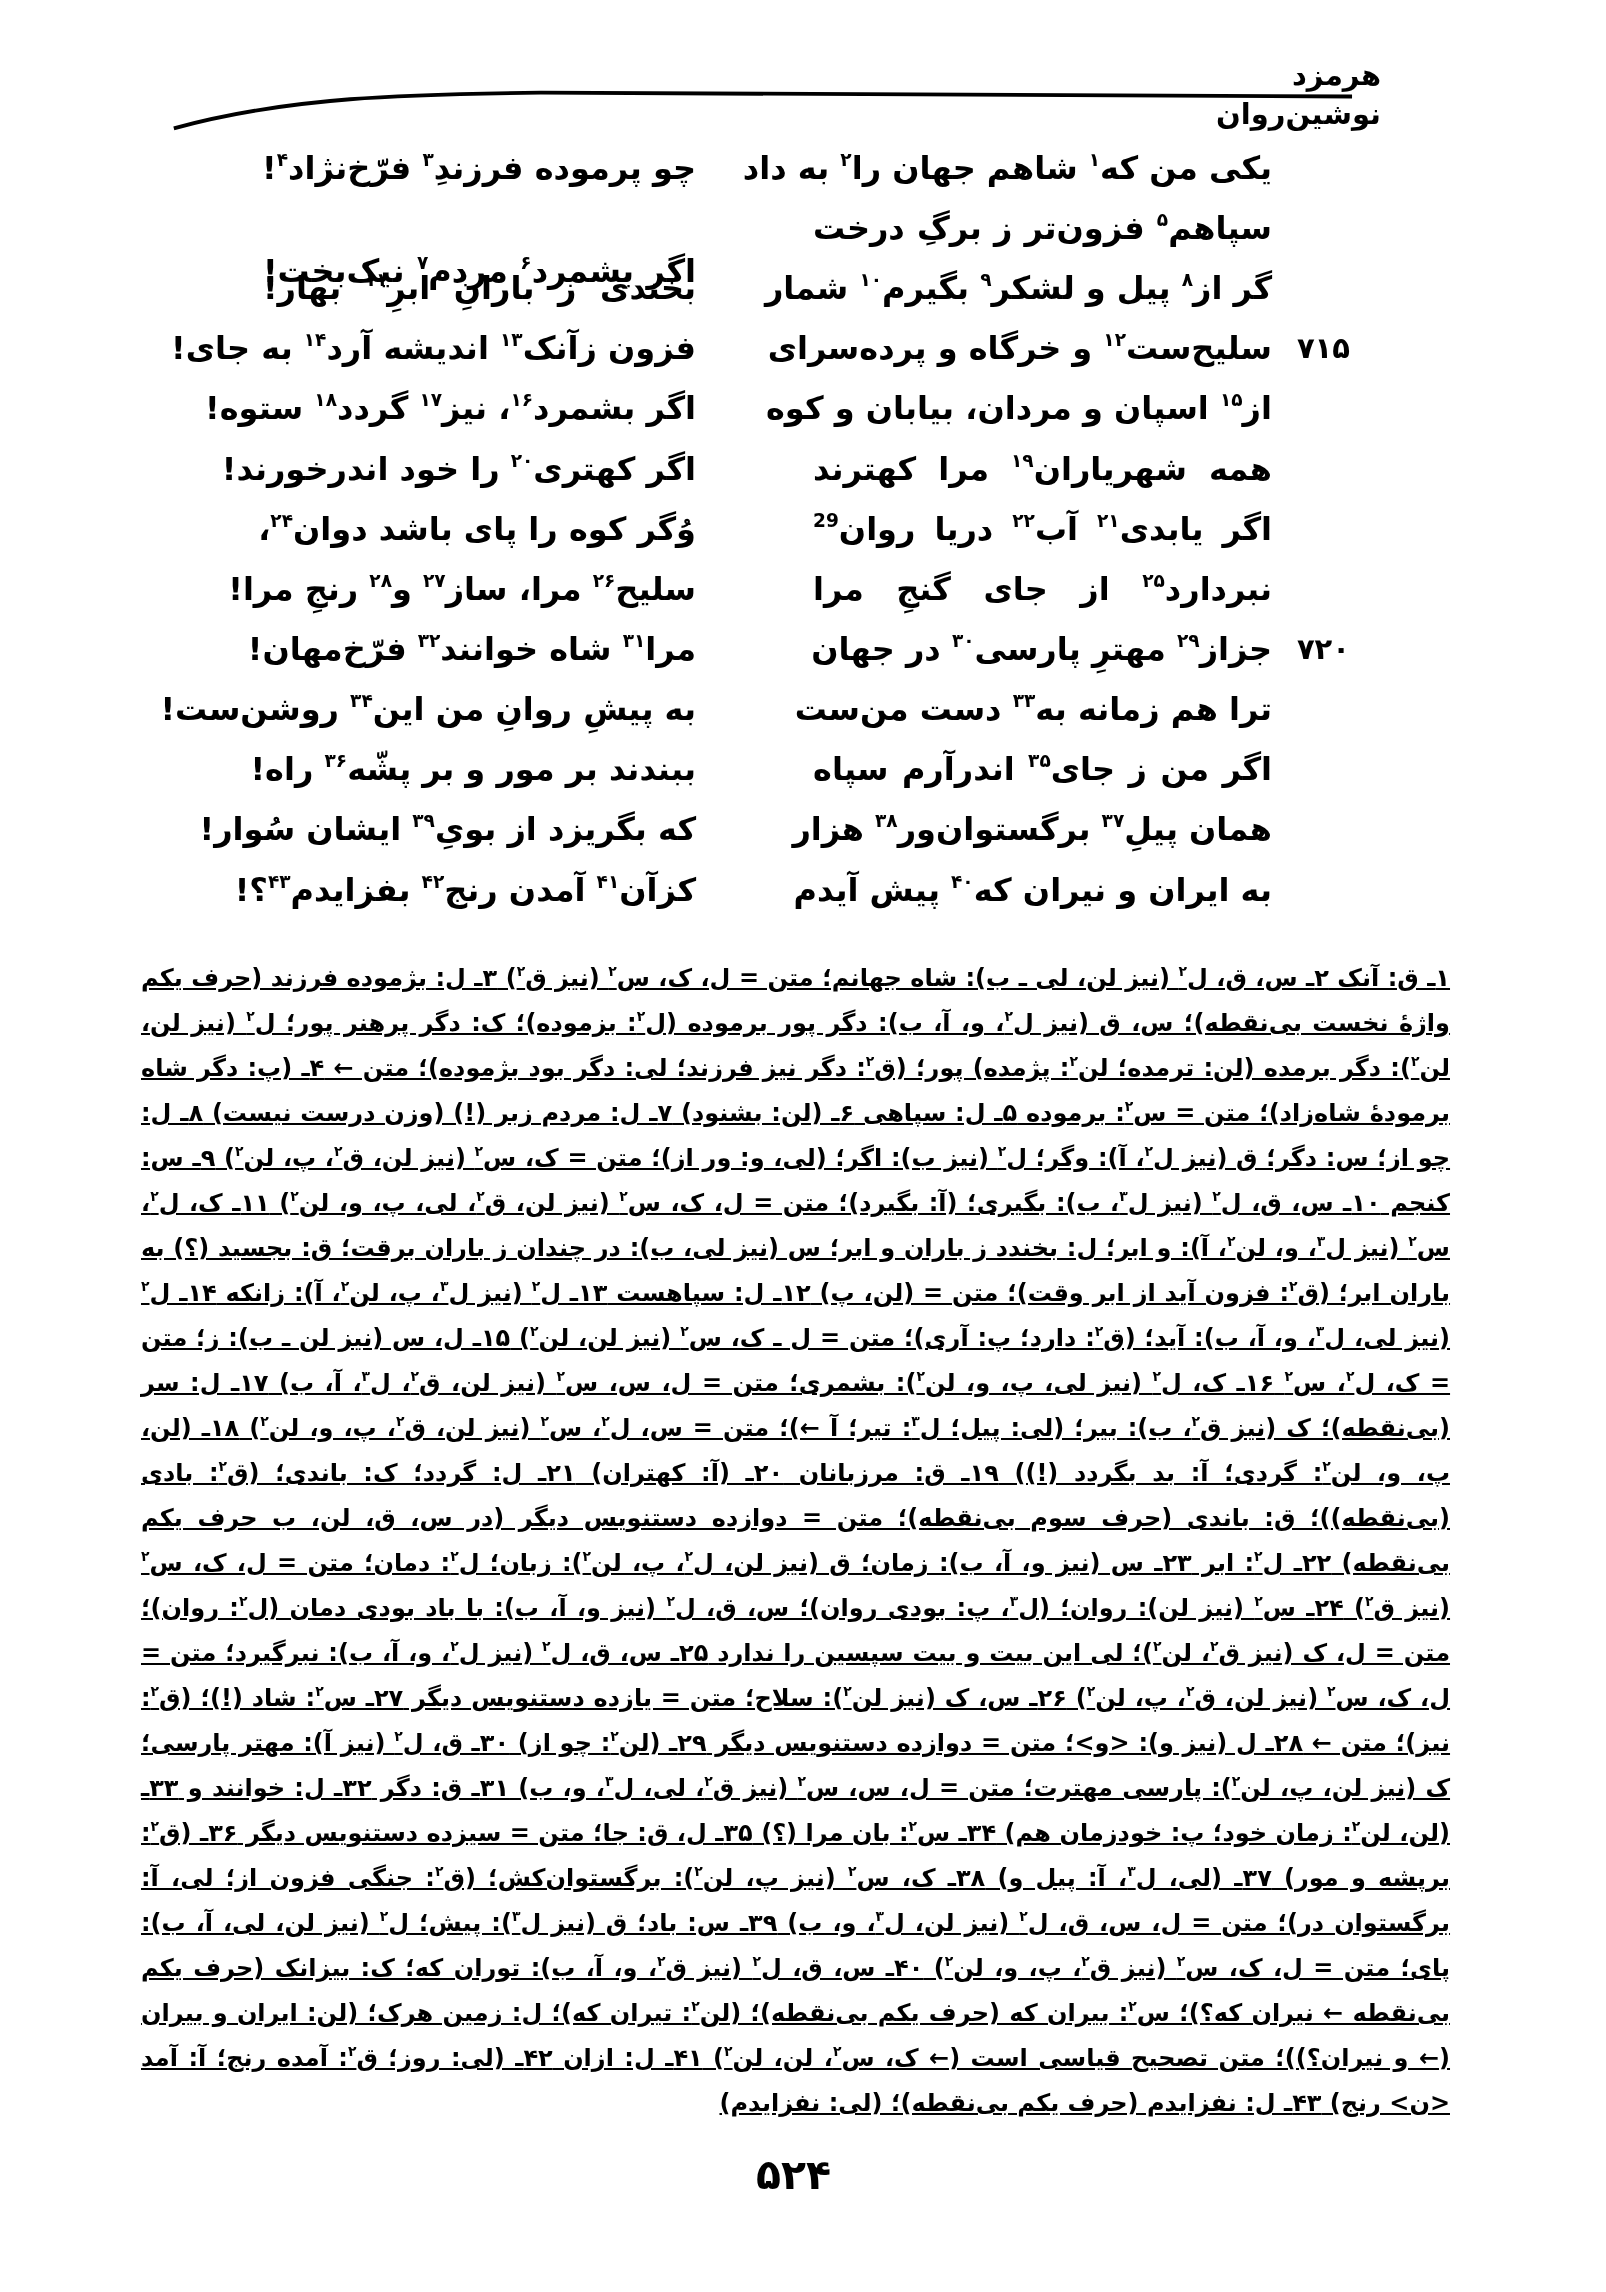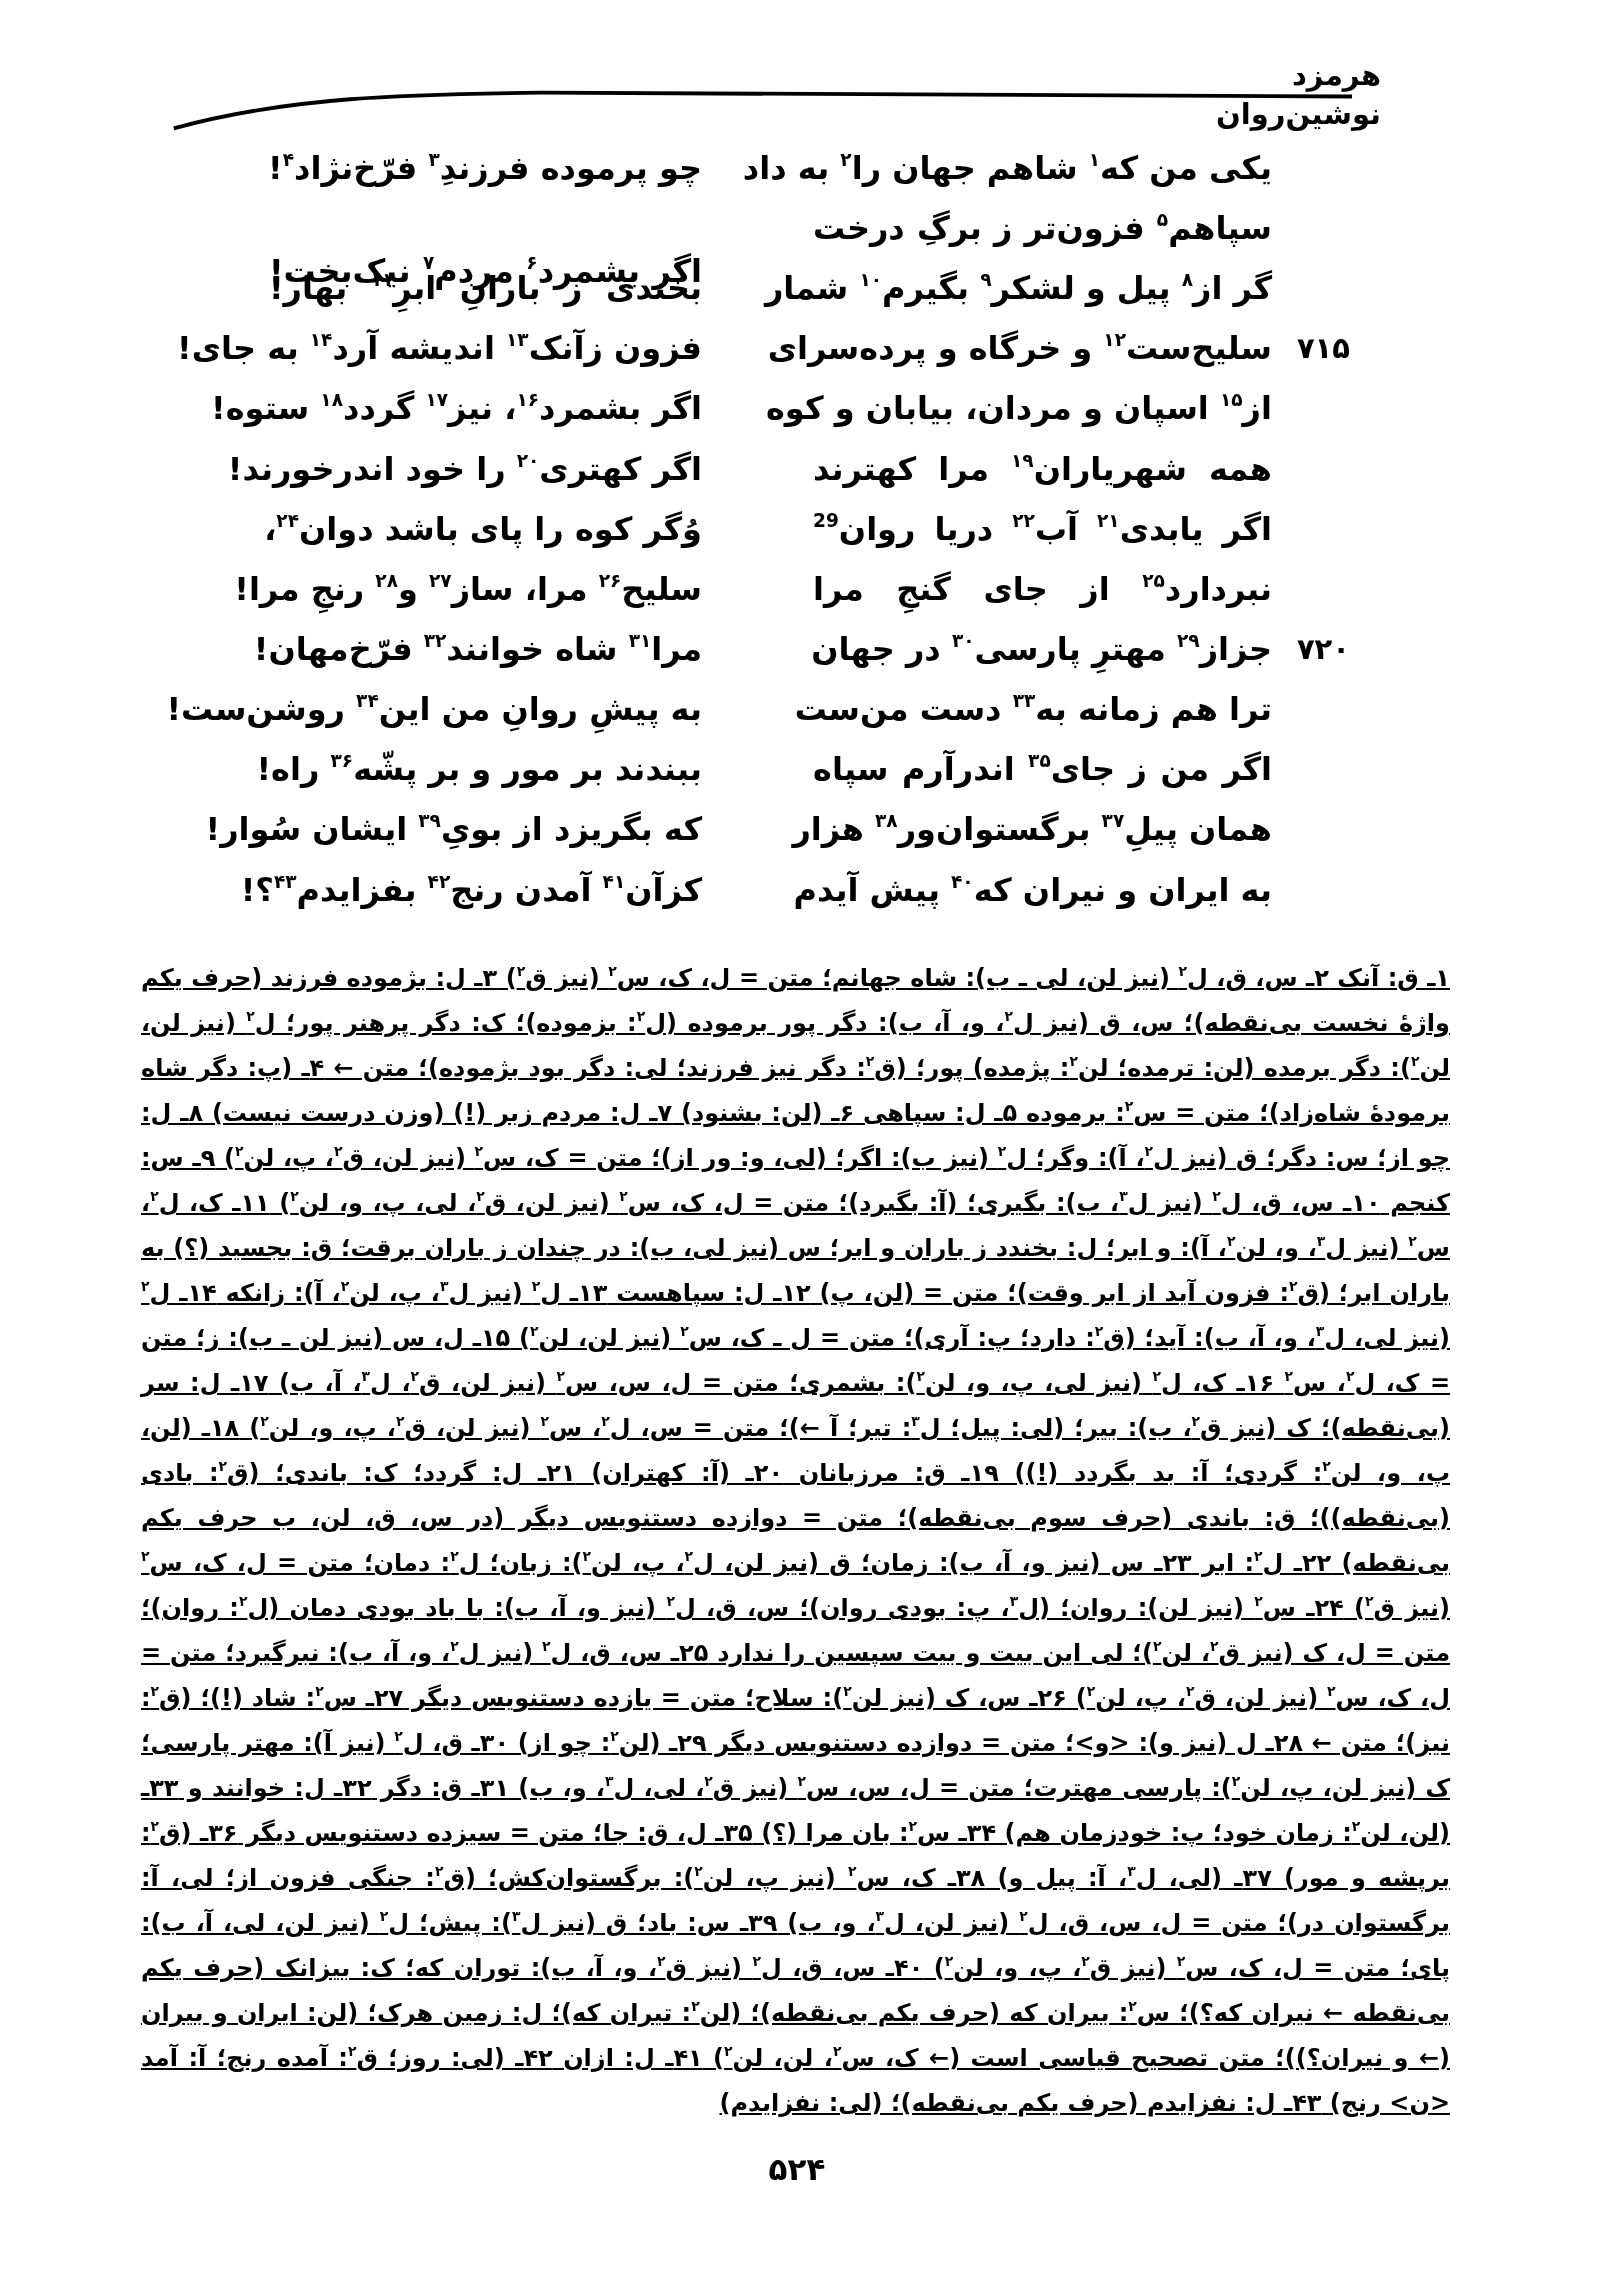--- a/index.html
+++ b/index.html
@@ -6,29 +6,29 @@
   body { width: 1607px; height: 2292px; position: relative; overflow: hidden;
          font-family: "DejaVu Sans", sans-serif; color: #000; }
   .page { position: absolute; left: 0; top: 0; width: 1607px; height: 2292px; }
   .running-head { position: absolute; top: 56px; left: 1130px; width: 251px;
                   text-align: right; direction: rtl; font-weight: bold; font-size: 29px; line-height: 39px; }
   .head-rule { position: absolute; left: 0; top: 0; width: 1607px; height: 193px; }
   .verse-area { position: absolute; left: 0; top: 0; width: 1607px; height: 927px; }
   .hemi { position: absolute; direction: rtl; font-weight: bold; font-size: 32px; line-height: 42px;
           white-space: nowrap; text-align: justify; text-align-last: justify; }
   .hemi-r { left: 813px; width: 459px; }
-  .hemi-l { left: 269px; width: 433px; }
+  .hemi-l { left: 263px; width: 433px; }
   .hemi sup, .fn sup { font-size: 58%; vertical-align: 0.7em; line-height: 0; }
   .vnum { position: absolute; left: 1282px; width: 68px; direction: rtl; text-align: right;
           font-size: 29px; font-weight: bold; line-height: 42px; }
   .footnotes { position: absolute; left: 141px; top: 956px; width: 1309px; direction: rtl;
                font-size: 24px; font-weight: bold; line-height: 45px; text-align: justify; text-decoration: underline; }
   .fn { display: inline; }
   .page-num { position: absolute; top: 2151px; left: 763px; width: 68px; text-align: center;
-              font-size: 31px; font-weight: bold; direction: rtl; }
+              font-size: 41px; font-weight: bold; direction: rtl; }
 </style>
 </head>
 <body>
 
 <div class="page">
 
   <svg class="head-rule" viewBox="0 0 1664 200" preserveAspectRatio="none">
     <path d="M180 133 C 300 100, 420 98, 560 96 L 1400 100" stroke="#000" stroke-width="4" fill="none"></path>
   </svg>
 

